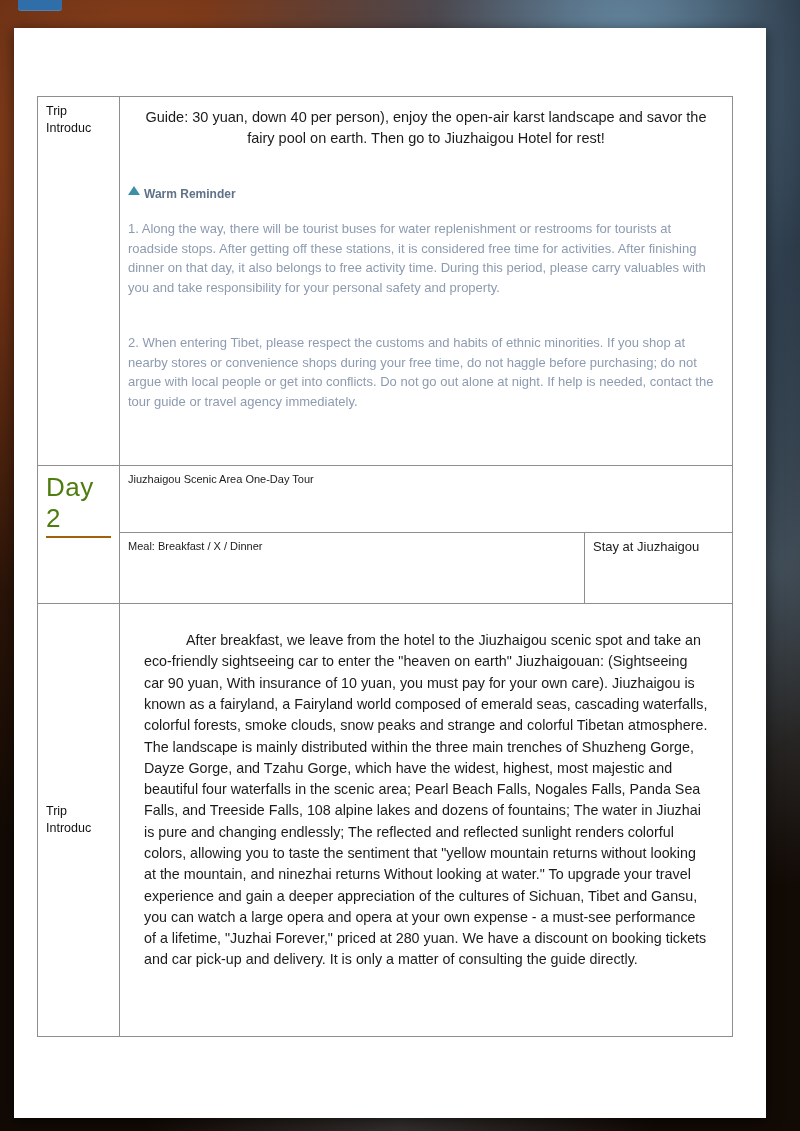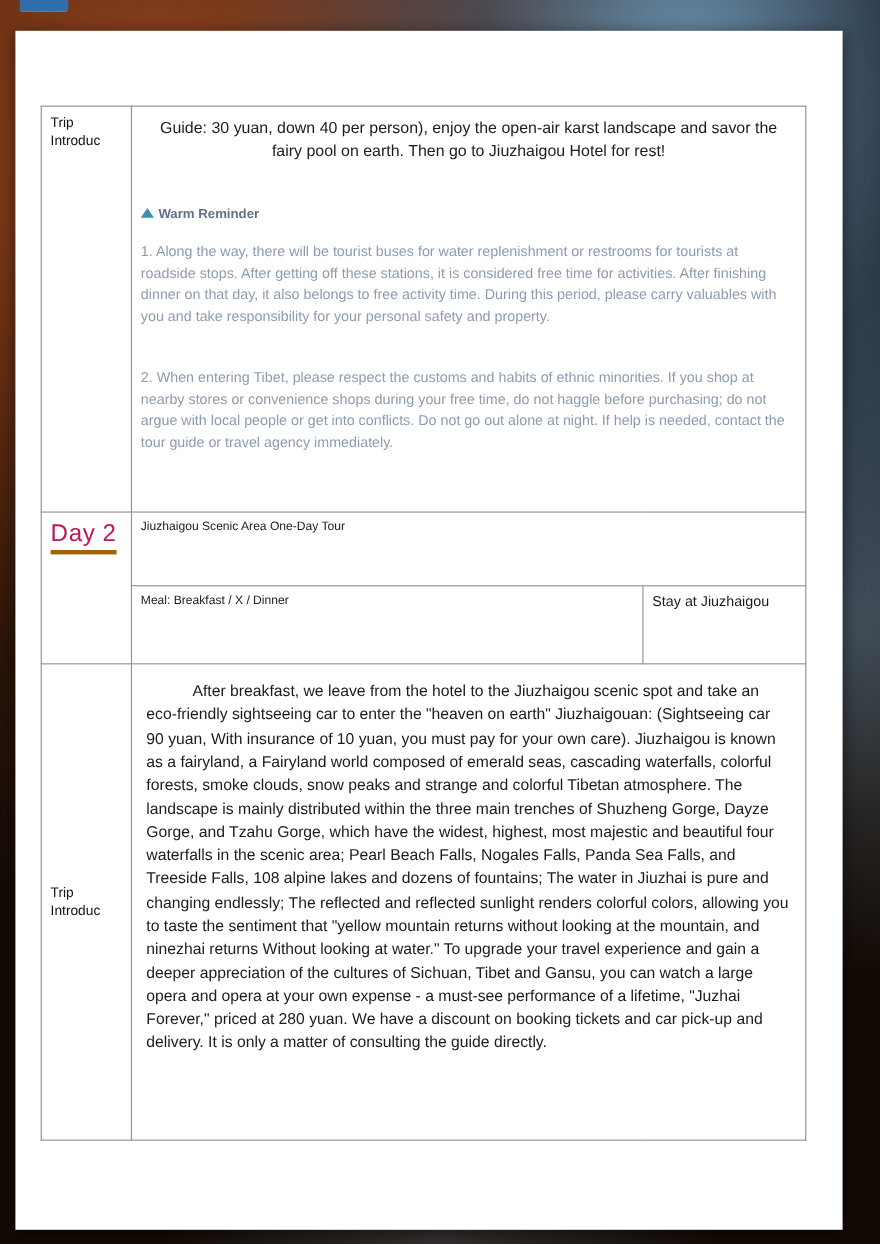--- a/index.html
+++ b/index.html
@@ -90,21 +90,21 @@
     padding: 4px 2px 0 2px;
     text-align: center;
   }
 
   .warm-block {
     margin-top: 38px;
     color: #7b8aa3;
   }
   .warm-title {
     display: flex;
-    align-items: center;
+    align-items: flex-start;
     gap: 4px;
     font-size: 12px;
     color: #5f7287;
     font-weight: 600;
   }
   .warm-icon {
     display: inline-block;
     width: 0;
     height: 0;
     border-left: 6px solid transparent;
@@ -125,24 +125,24 @@
   .warm-spacer {
     height: 48px;
   }
 
   .day-cell {
     vertical-align: middle;
     text-align: left;
     padding-left: 12px;
   }
   .day-label {
-    font-size: 22px;
-    color: #be185d;
+    font-size: 26px;
+    color: #4d7c0f;
     letter-spacing: 0.5px;
-    border-bottom: 4px solid #a16207;
+    border-bottom: 2px solid #a16207;
     display: inline-block;
     padding-bottom: 2px;
   }
 
   .small-note {
     font-size: 11px;
     color: #1b1b1b;
     line-height: 1.4;
   }
   .route-cell {
@@ -161,21 +161,21 @@
     padding-left: 10px;
   }
 
   .long-cell {
     height: 420px;
   }
   .long-text {
     font-size: 14.3px;
     line-height: 1.49;
     color: #1b1b1b;
-    margin: 5px;
+    margin: 16px;
     text-indent: 42px;
     padding-top: 4px;
   }
 </style>
 </head>
 <body>
 
 <div class="backdrop"></div>
 <div class="top-tab"></div>
 

